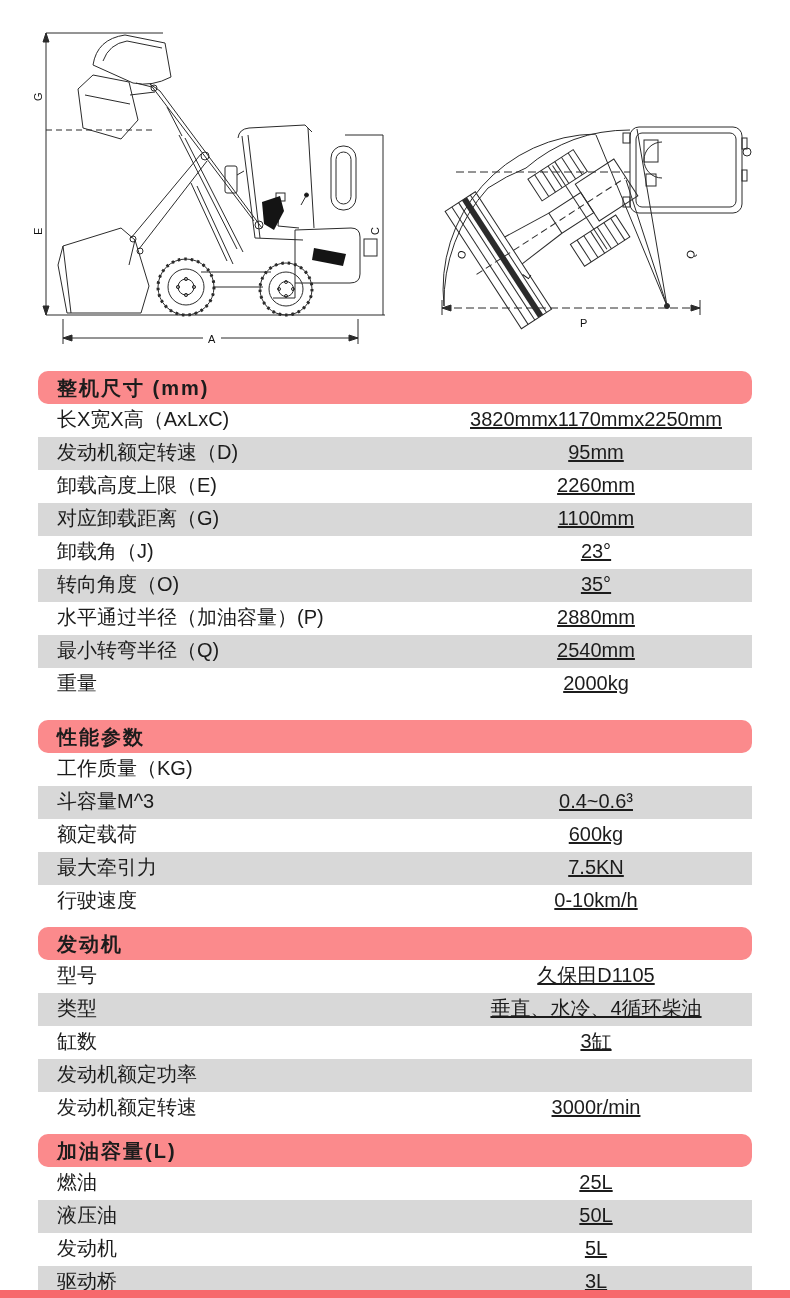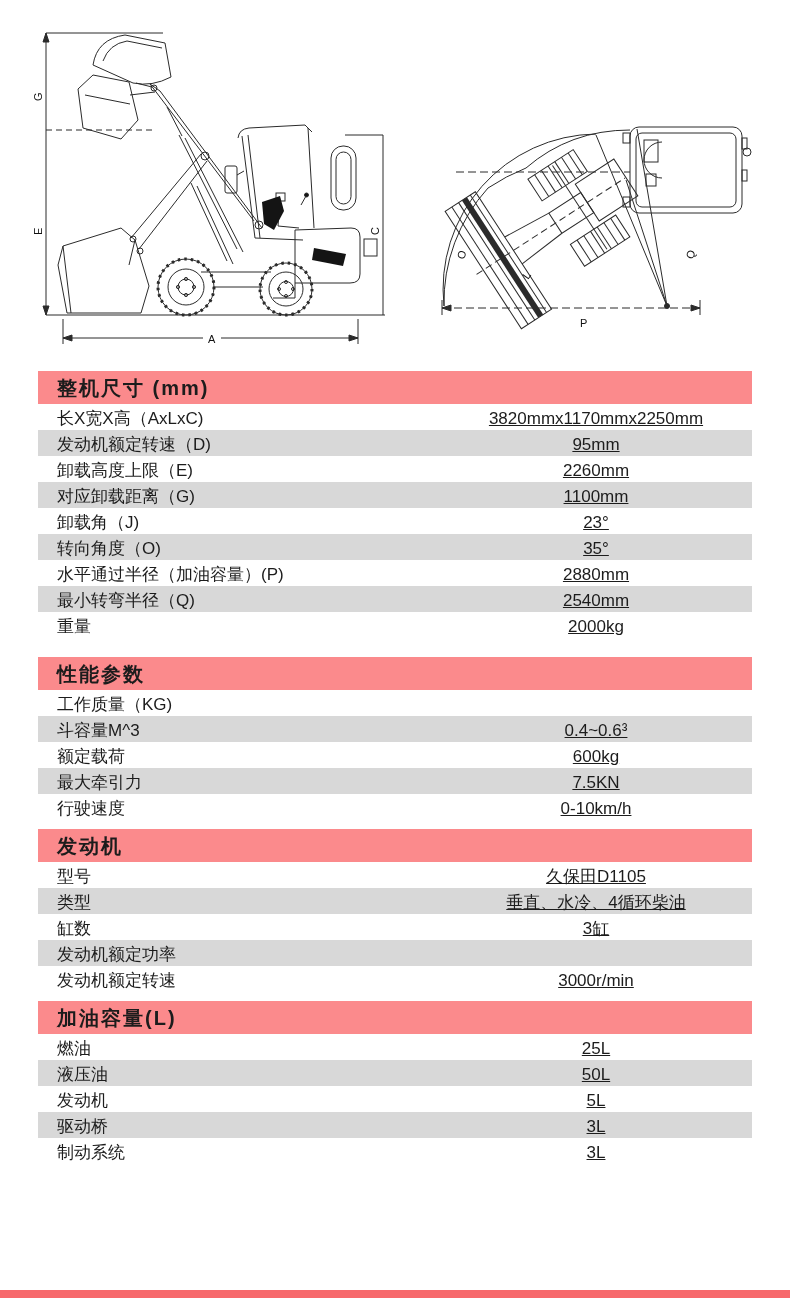--- a/index.html
+++ b/index.html
@@ -15,22 +15,23 @@
   #top-svg{left:430px;top:100px;}
   svg text{font-size:11px;fill:#111;font-family:"Liberation Sans","DejaVu Sans",sans-serif;}
   #tables{margin:0 38px;width:714px;}
   .spec-section{width:714px;}
   .spec-section + .spec-section{margin-top:9px;}
   #tables .spec-section:nth-of-type(2){margin-top:19px;}
   .sec-header{
     height:33px;line-height:34px;background:var(--header-bg);
     font-size:20px;font-weight:bold;padding-left:19px;letter-spacing:2px;
     box-sizing:border-box;
+    border-radius:10px;
   }
-  .row{display:flex;height:26px;line-height:30px;font-size:17px;}
+  .row{display:flex;height:33px;line-height:30px;font-size:20px;}
   .row.gray{background:var(--row-alt);}
   .cell.label{flex:1;padding-left:19px;white-space:nowrap;}
   .cell.value{width:312px;text-align:center;white-space:nowrap;text-decoration:underline;}
   .bottom-bar{position:absolute;left:0;right:0;bottom:0;height:8px;background:var(--bar);}
 </style>
 </head>
 <body style="--header-bg: #fb8a8c; --row-alt: #d8d8d8; --bar: #f7696c;">
 
 <div class="diagrams">
 

